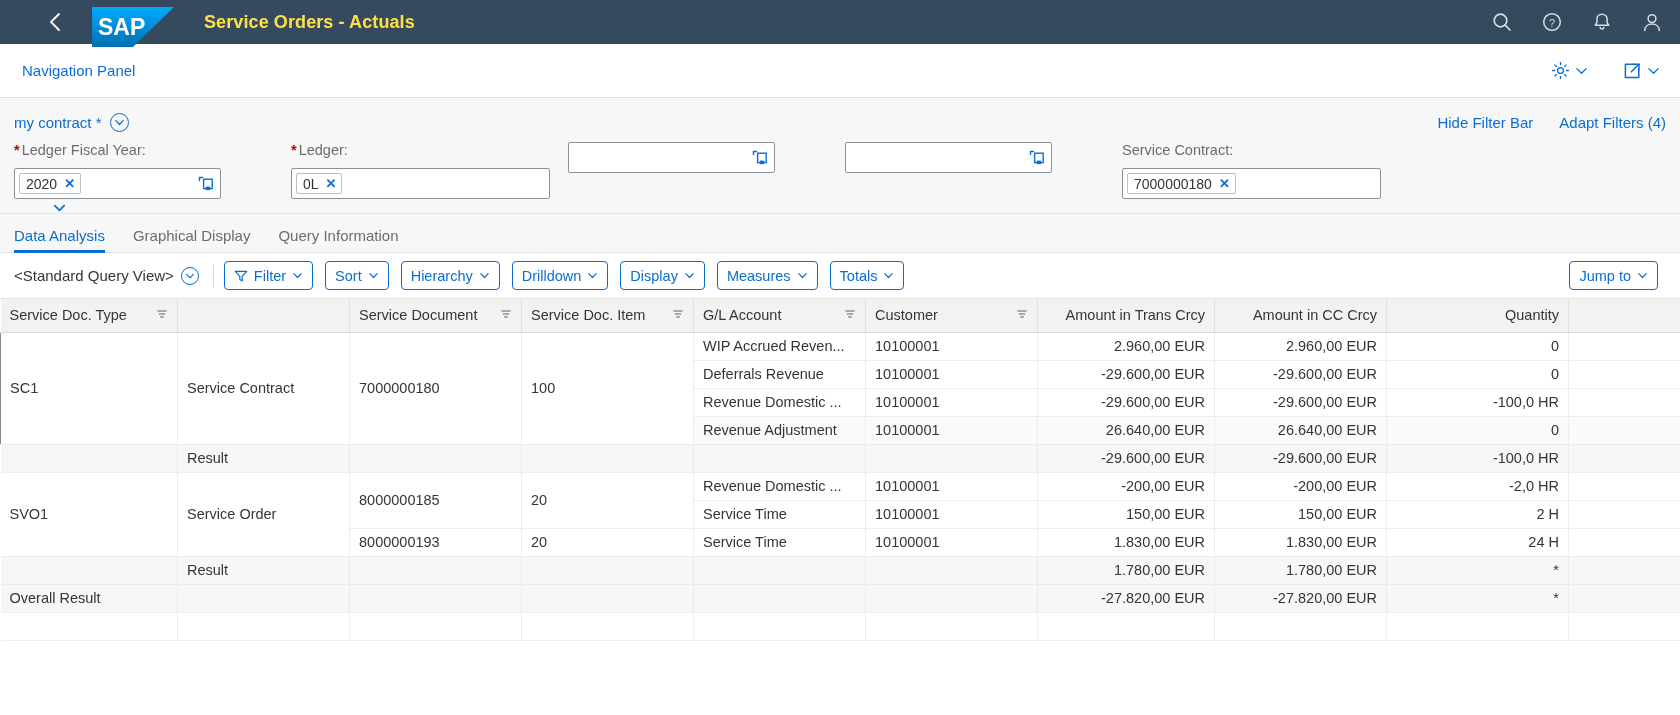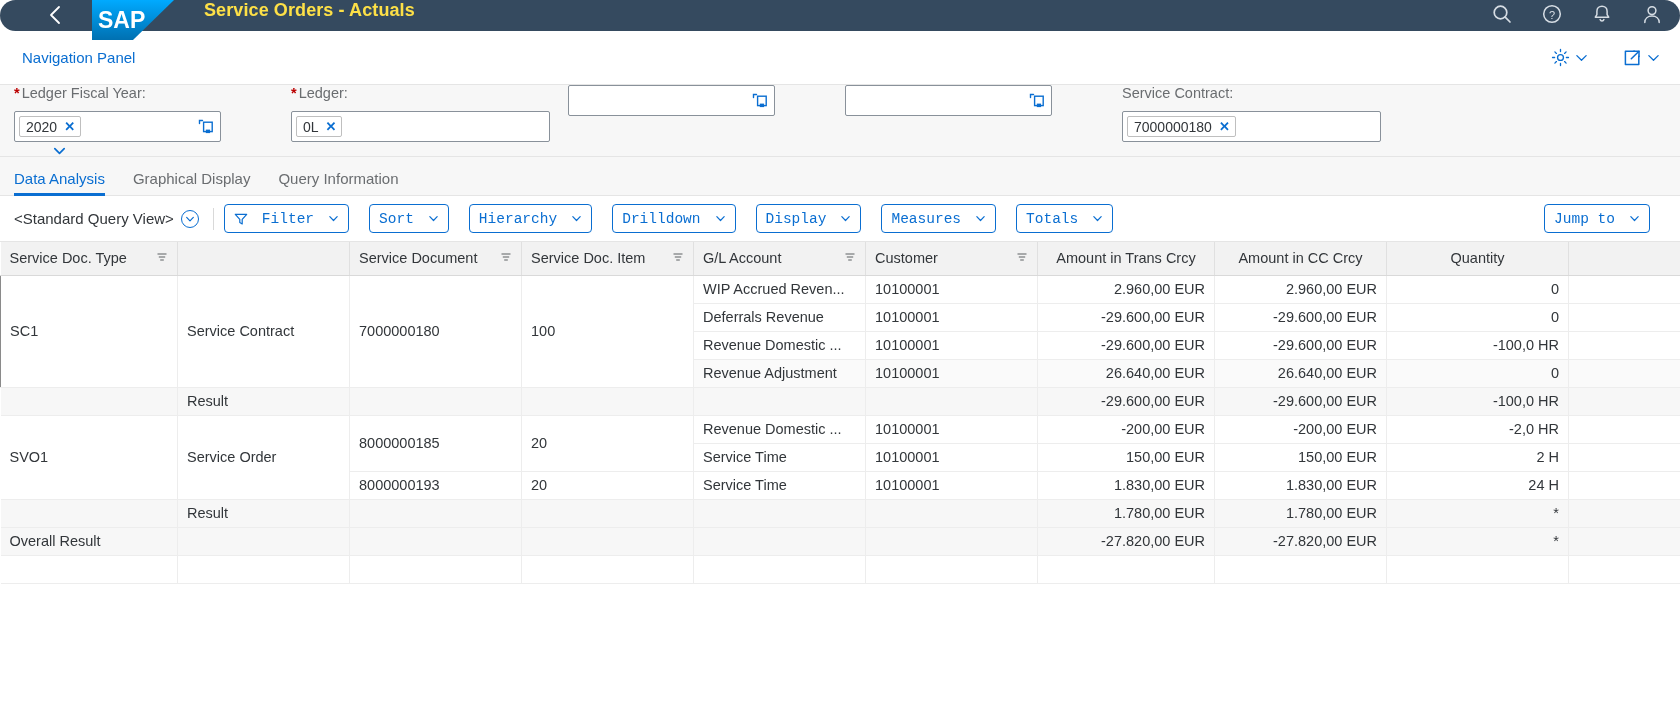--- a/index.html
+++ b/index.html
@@ -9,27 +9,26 @@
     width: 1680px; height: 715px;
     overflow: hidden;
     font-family: "Liberation Sans", sans-serif;
     background: #ffffff;
     color: #32363a;
     -webkit-font-smoothing: antialiased;
   }
 
   
   .shell-header {
-    height: 31px;
+    height: 44px;
     background: #354a5f;
     display: flex;
-    align-items: flex-start;
+    align-items: center;
     padding: 0 14px 0 40px;
     position: relative;
-    border-radius: 20px;
   }
   .shell-back {
     width: 30px; height: 30px;
     display: flex; align-items: center; justify-content: center;
     cursor: pointer;
     flex: 0 0 auto;
   }
   .shell-back svg { display: block; }
   .sap-logo {
     margin-left: 22px;
@@ -231,26 +230,26 @@
     background: #d9d9d9;
     margin: 0 10px 0 2px;
   }
   .tb-btn {
     height: 29px;
     border: 1px solid #0a6ed1;
     border-radius: 4px;
     background: #ffffff;
     color: #0a6ed1;
     font-size: 14.5px;
-    font-family: Liberation Mono, monospace;
+    font-family: Liberation Sans, sans-serif;
     display: inline-flex;
     align-items: center;
-    gap: 14px;
+    gap: 6px;
     padding: 0 9px;
-    margin-right: 20px;
+    margin-right: 12px;
     cursor: pointer;
     white-space: nowrap;
   }
   .tb-btn svg { display: block; }
   .tb-spacer { flex: 1 1 auto; }
 
   
   .grid-wrap {
     border-top: 1px solid #e5e5e5;
     overflow: hidden;
@@ -273,21 +272,21 @@
     border-bottom: 1px solid #d9d9d9;
     vertical-align: middle;
     white-space: nowrap;
     overflow: hidden;
     position: relative;
   }
   table.grid th .th-inner {
     display: flex; align-items: center; justify-content: space-between;
     gap: 6px;
   }
-  table.grid th.num .th-inner { justify-content: center; }
+  table.grid th.num .th-inner { justify-content: flex-end; }
   .sort-glyph { color: #6a6d70; flex: 0 0 auto; }
   table.grid td {
     height: 28px;
     padding: 0 9px;
     border-right: 1px solid #ededed;
     border-bottom: 1px solid #ededed;
     vertical-align: middle;
     white-space: nowrap;
     overflow: hidden;
     background: #ffffff;
@@ -407,20 +406,35 @@
       <span>
         <svg width="13" height="13" viewBox="0 0 14 14" aria-hidden="true">
           <polyline points="2,5 7,10 12,5" fill="none" stroke="#0a6ed1" stroke-width="1.4" stroke-linecap="round" stroke-linejoin="round"></polyline>
         </svg>
       </span>
     </div>
   </div>
 </div>
 
 <div class="filter-bar">
+  <div class="filter-top">
+    <div class="variant">
+      <span class="variant-text">my contract *</span>
+      <span class="variant-chevron">
+        <svg width="11" height="11" viewBox="0 0 12 12" aria-hidden="true">
+          <polyline points="2,4 6,8.2 10,4" fill="none" stroke="#0a6ed1" stroke-width="1.4" stroke-linecap="round" stroke-linejoin="round"></polyline>
+        </svg>
+      </span>
+    </div>
+    <div class="filter-top-spacer"></div>
+    <div class="filter-top-links">
+      <span class="filter-link">Hide Filter Bar</span>
+      <span class="filter-link">Adapt Filters (4)</span>
+    </div>
+  </div>
 
   <div class="filter-fields">
 
     <div class="filter-field">
       <div class="filter-label">
         <span class="req-star">*</span><span>Ledger Fiscal Year:</span>
       </div>
       <div class="filter-input">
         <span class="token">
           <span>2020</span>

